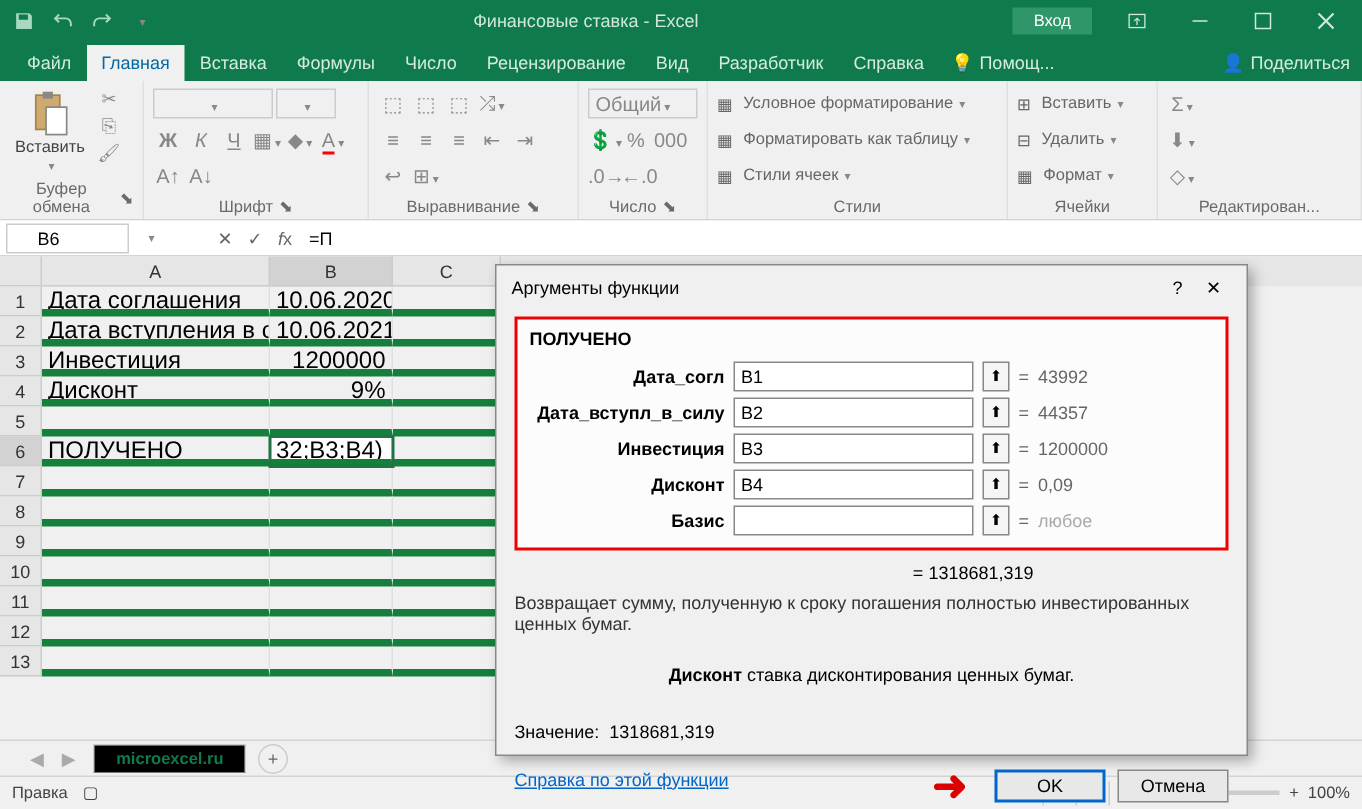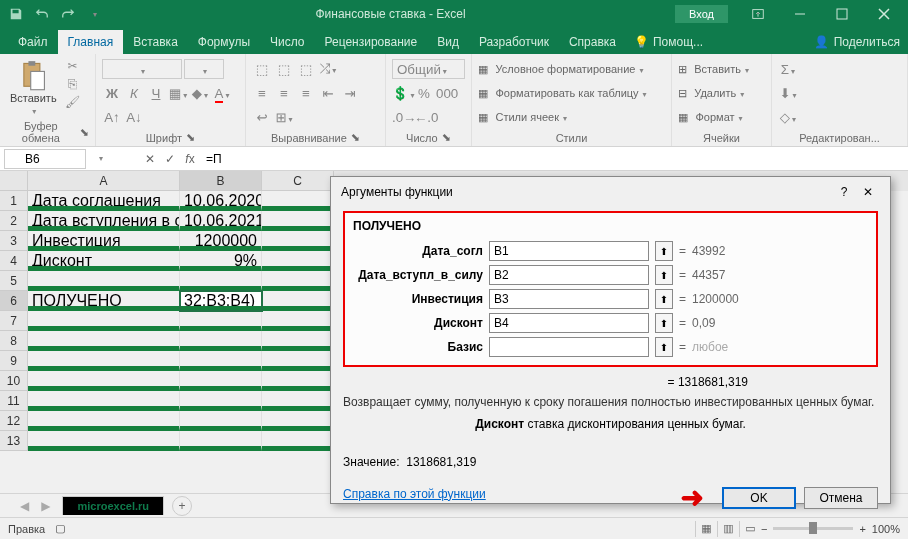--- a/index.html
+++ b/index.html
@@ -48,37 +48,37 @@
 .sheet-tab { padding: 3px 14px; background: #000000; border: 1px solid #ccc; border-bottom: none; font-size: 11px; color: #0f7b4c; font-weight: bold; }
 .add-sheet { width: 20px; height: 20px; border: 1px solid #ccc; border-radius: 50%; display: flex; align-items: center; justify-content: center; margin-left: 6px; color: #666; cursor: pointer; }
 
 .statusbar { background: #f0f0f0; border-top: 1px solid #d4d4d4; height: 22px; display: flex; align-items: center; padding: 0 8px; font-size: 11px; color: #444; }
 .statusbar .spacer { flex: 1; }
 .zoom { display: flex; align-items: center; gap: 6px; }
 .zoom-slider { width: 80px; height: 3px; background: #ccc; position: relative; }
 .zoom-thumb { width: 8px; height: 12px; background: #888; position: absolute; top: -5px; left: 36px; }
 .view-btn { width: 22px; height: 16px; border-left: 1px solid #ccc; display: flex; align-items: center; justify-content: center; color: #666; }
 
-.dialog { position: absolute; top: 176px; left: 330px; width: 561px; height: 328px; background: #f0f0f0; border: 1px solid #888; box-shadow: 3px 3px 8px rgba(0,0,0,0.3); z-index: 100; }
+.dialog { position: absolute; top: 176px; left: 330px; width: 502px; height: 328px; background: #f0f0f0; border: 1px solid #888; box-shadow: 3px 3px 8px rgba(0,0,0,0.3); z-index: 100; }
 .dialog-title { height: 30px; display: flex; align-items: center; padding: 0 10px; font-size: 12px; }
 .dialog-title .spacer { flex: 1; }
 .dialog-close { width: 24px; height: 24px; display: flex; align-items: center; justify-content: center; cursor: pointer; }
 .dialog-body { padding: 4px 12px; }
 .fn-name { font-size: 12px; font-weight: bold; margin-bottom: 6px; }
 .args-box { border: 2px solid #e00; padding: 6px 8px; background: #fcfcfc; }
 .arg-row { display: flex; align-items: center; height: 24px; gap: 6px; }
 .arg-label { width: 130px; text-align: right; font-weight: bold; font-size: 12px; }
 .arg-input { width: 160px; border: 1px solid #888; padding: 2px 4px; font-size: 12px; background: #fff; }
 .arg-ref-btn { width: 18px; height: 20px; border: 1px solid #888; background: #f5f5f5; display: flex; align-items: center; justify-content: center; cursor: pointer; font-size: 10px; }
 .arg-eq { color: #666; }
 .arg-result { color: #666; }
 .arg-result.dim { color: #aaa; }
 .dlg-result { text-align: right; padding-right: 130px; margin-top: 8px; font-size: 12px; }
 .dlg-desc { margin-top: 6px; font-size: 12px; color: #333; }
-.dlg-arg-desc { margin-top: 8px; text-align: center; font-size: 12px; }
+.dlg-arg-desc { margin-top: 20px; text-align: center; font-size: 12px; }
 .dlg-value { margin-top: 24px; font-size: 12px; }
 .dlg-link { color: #0066cc; text-decoration: underline; cursor: pointer; font-size: 12px; }
 .dlg-buttons { display: flex; justify-content: flex-end; gap: 8px; margin-top: 8px; align-items: center; }
 .dlg-btn { width: 74px; height: 22px; border: 1px solid #888; background: #e8e8e8; cursor: pointer; font-size: 12px; }
 .dlg-btn.primary { border: 2px solid #0066cc; }
 .arrow { color: #d00; font-size: 28px; font-weight: bold; margin-right: 10px; }
 
 .dropdown-arrow::after { content: '▾'; font-size: 8px; margin-left: 2px; color: #888; }
 .dialog-footer-row { display: flex; align-items: center; justify-content: space-between; margin-top: 4px;}
 svg { display: block; }

